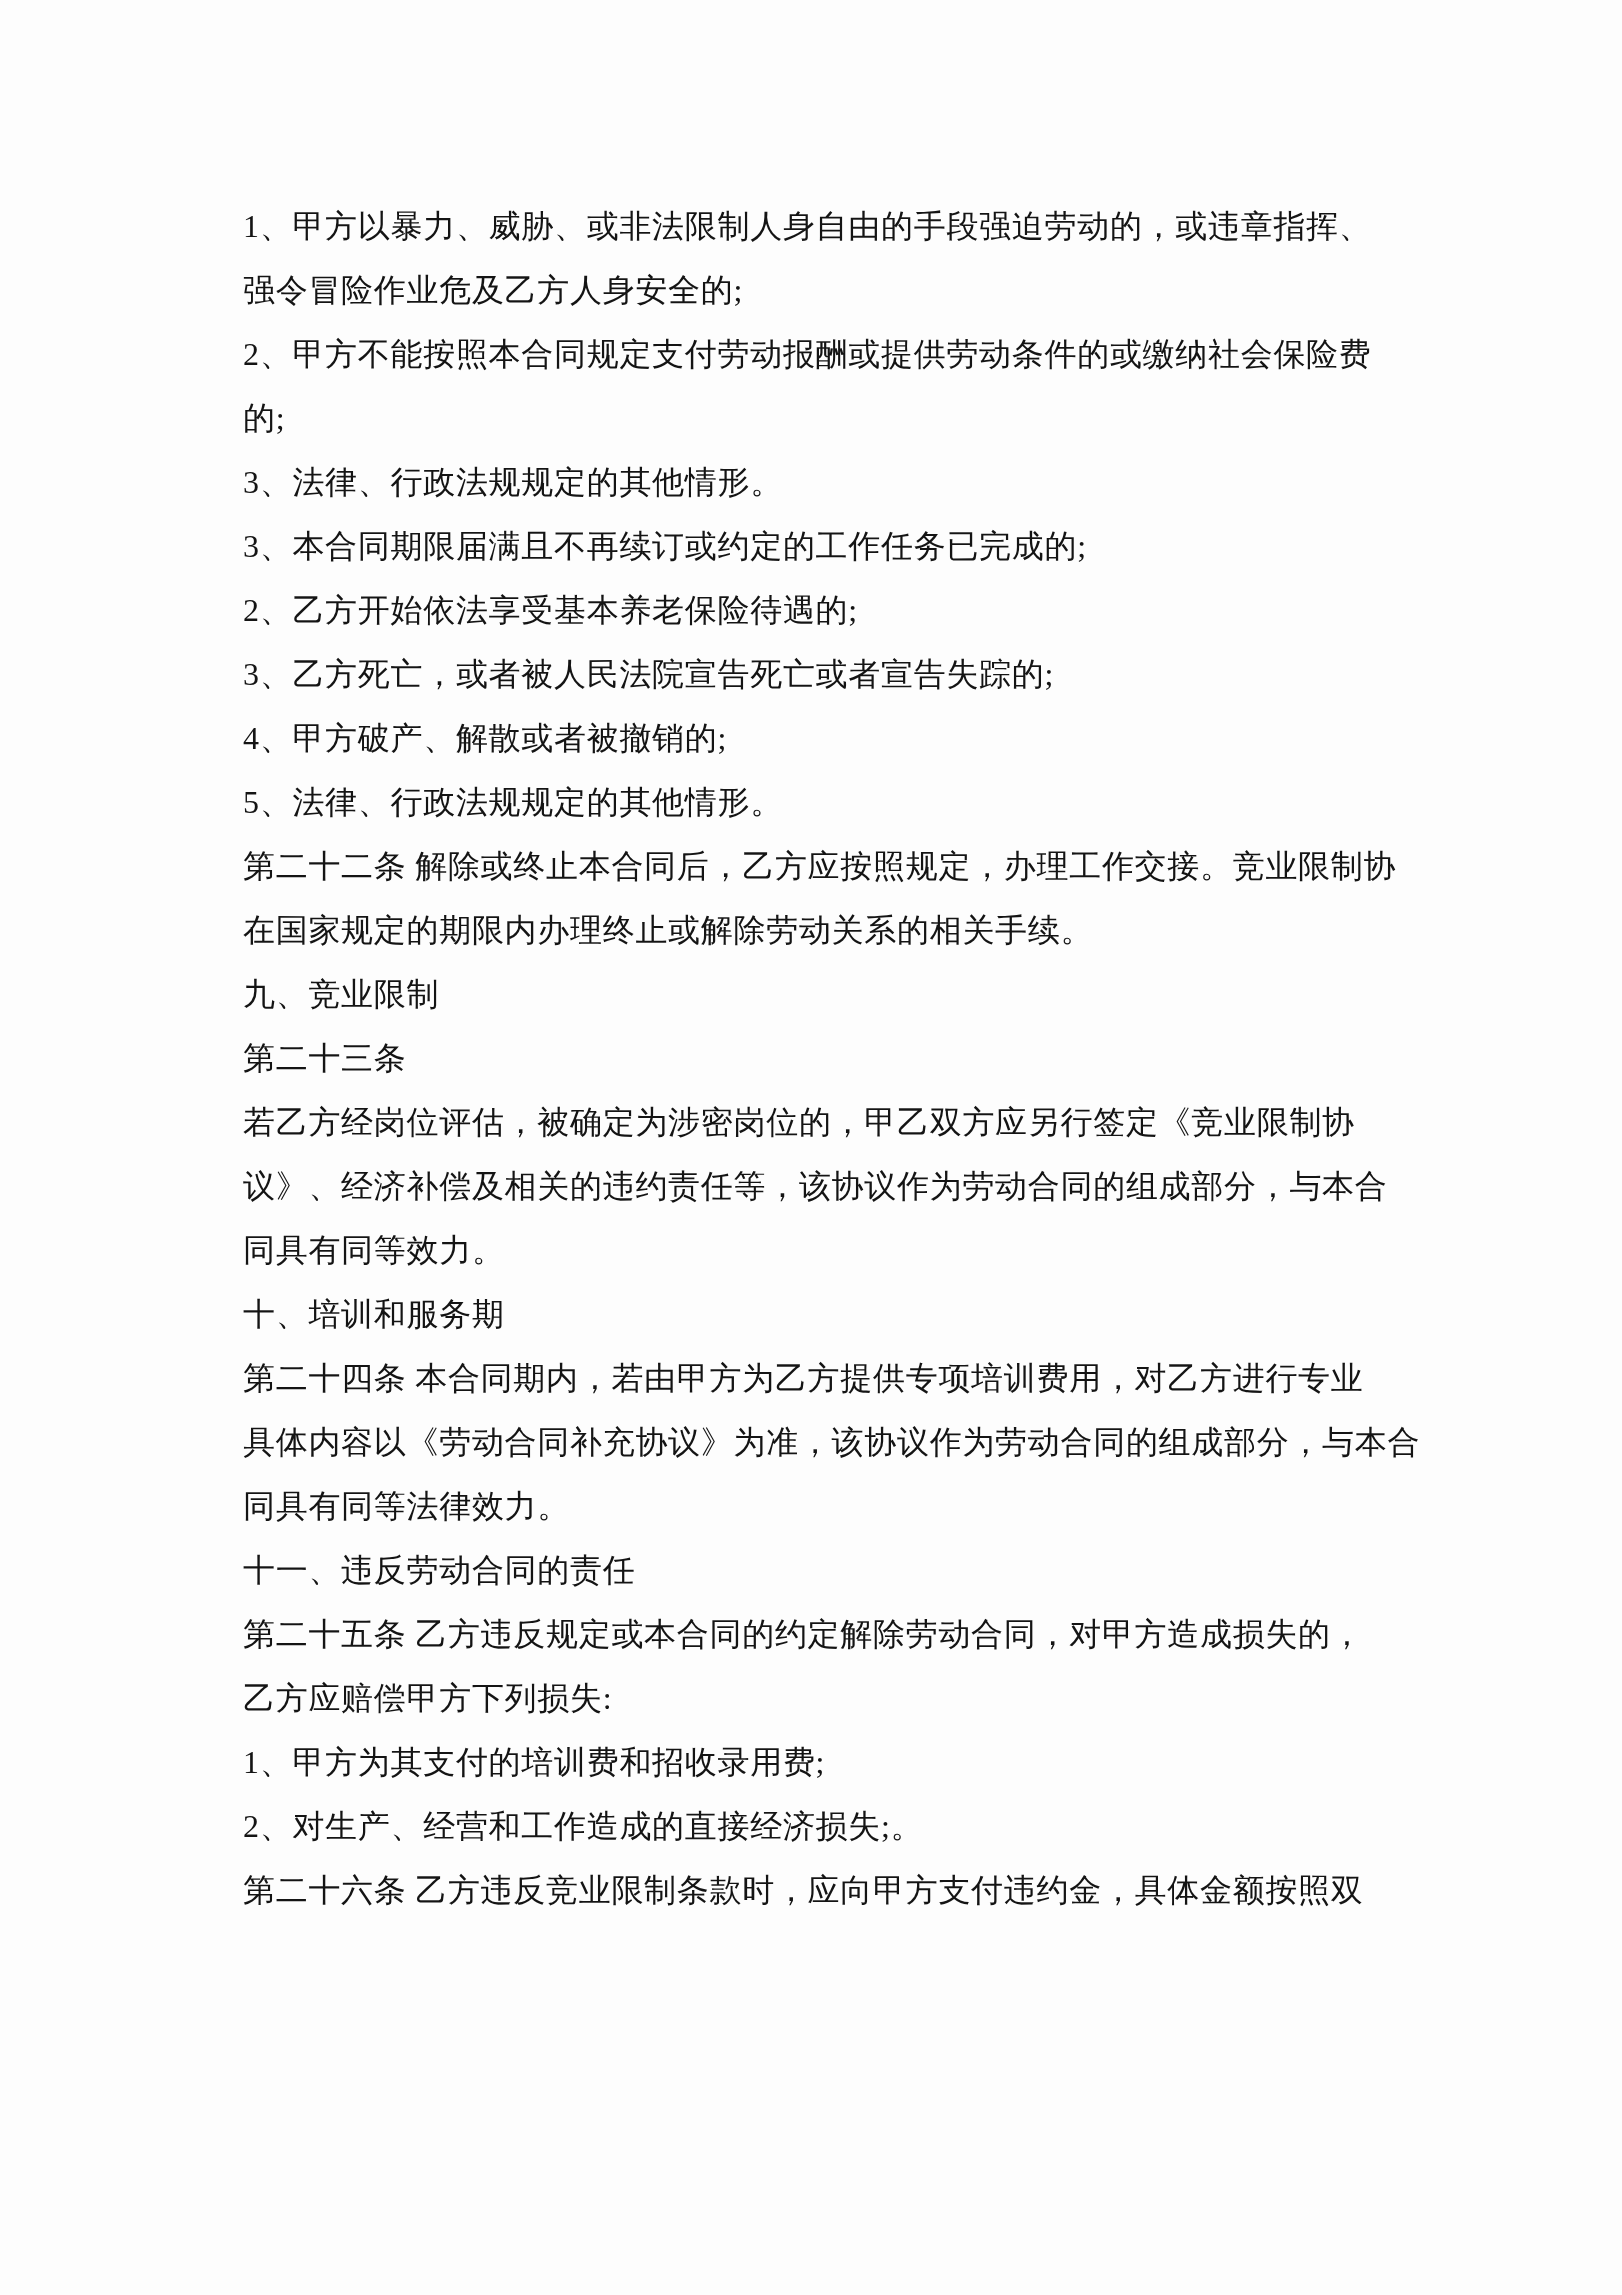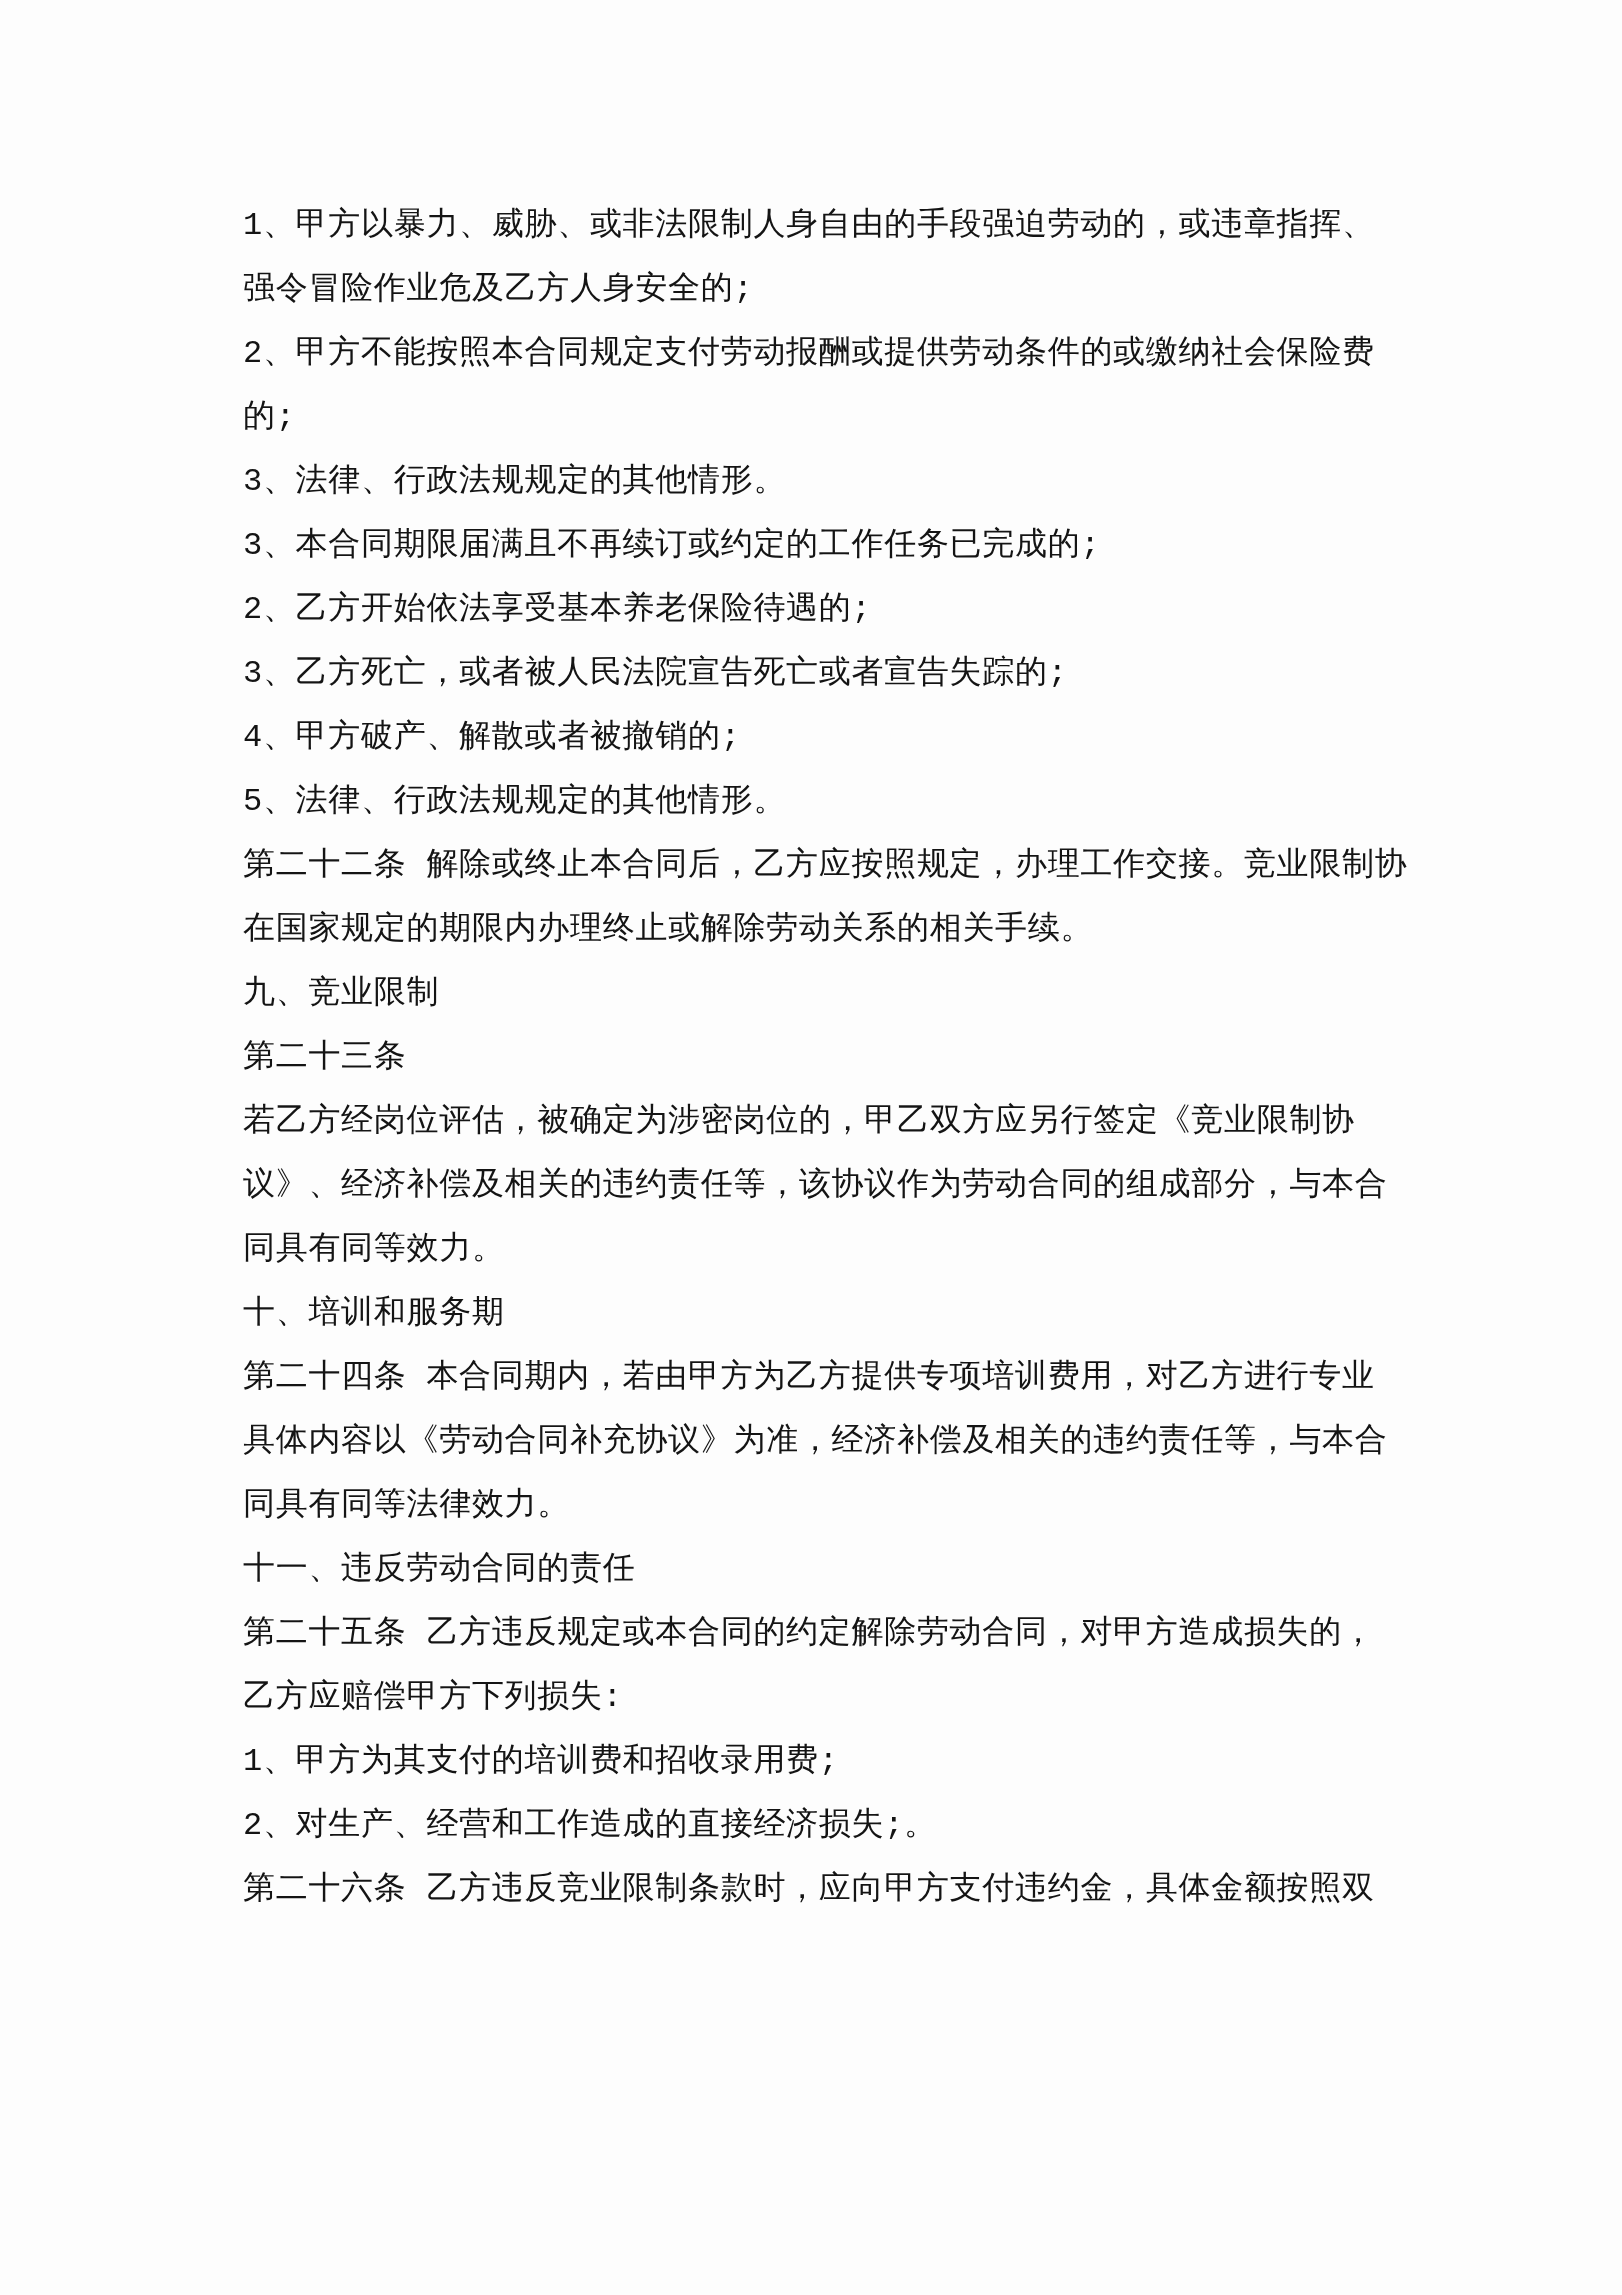--- a/index.html
+++ b/index.html
@@ -12,21 +12,21 @@
     width: 1623px;
     height: 2295px;
     background: #fdfdfd;
     overflow: hidden;
   }
   .text-block {
     position: absolute;
     left: 243px;
     top: 194px;
     width: 1144px;
-    font-family: Liberation Mono, monospace;
+    font-family: Liberation Serif, serif;
     font-size: 32px;
     line-height: 64px;
     color: #141414;
   }
   .text-line {
     white-space: nowrap;
     height: 64px;
     letter-spacing: 0.7px;
   }
 </style>
@@ -47,21 +47,21 @@
     <div class="text-line">5、法律、行政法规规定的其他情形。</div>
     <div class="text-line">第二十二条 解除或终止本合同后，乙方应按照规定，办理工作交接。竞业限制协</div>
     <div class="text-line">在国家规定的期限内办理终止或解除劳动关系的相关手续。</div>
     <div class="text-line">九、竞业限制</div>
     <div class="text-line">第二十三条</div>
     <div class="text-line">若乙方经岗位评估，被确定为涉密岗位的，甲乙双方应另行签定《竞业限制协</div>
     <div class="text-line">议》、经济补偿及相关的违约责任等，该协议作为劳动合同的组成部分，与本合</div>
     <div class="text-line">同具有同等效力。</div>
     <div class="text-line">十、培训和服务期</div>
     <div class="text-line">第二十四条 本合同期内，若由甲方为乙方提供专项培训费用，对乙方进行专业</div>
-    <div class="text-line">具体内容以《劳动合同补充协议》为准，经济补偿及相关的违约责任等，与本合</div>
+    <div class="text-line">具体内容以《劳动合同补充协议》为准，该协议作为劳动合同的组成部分，与本合</div>
     <div class="text-line">同具有同等法律效力。</div>
     <div class="text-line">十一、违反劳动合同的责任</div>
     <div class="text-line">第二十五条 乙方违反规定或本合同的约定解除劳动合同，对甲方造成损失的，</div>
     <div class="text-line">乙方应赔偿甲方下列损失:</div>
     <div class="text-line">1、甲方为其支付的培训费和招收录用费;</div>
     <div class="text-line">2、对生产、经营和工作造成的直接经济损失;。</div>
     <div class="text-line">第二十六条 乙方违反竞业限制条款时，应向甲方支付违约金，具体金额按照双</div>
   </div>
 </div>
 

